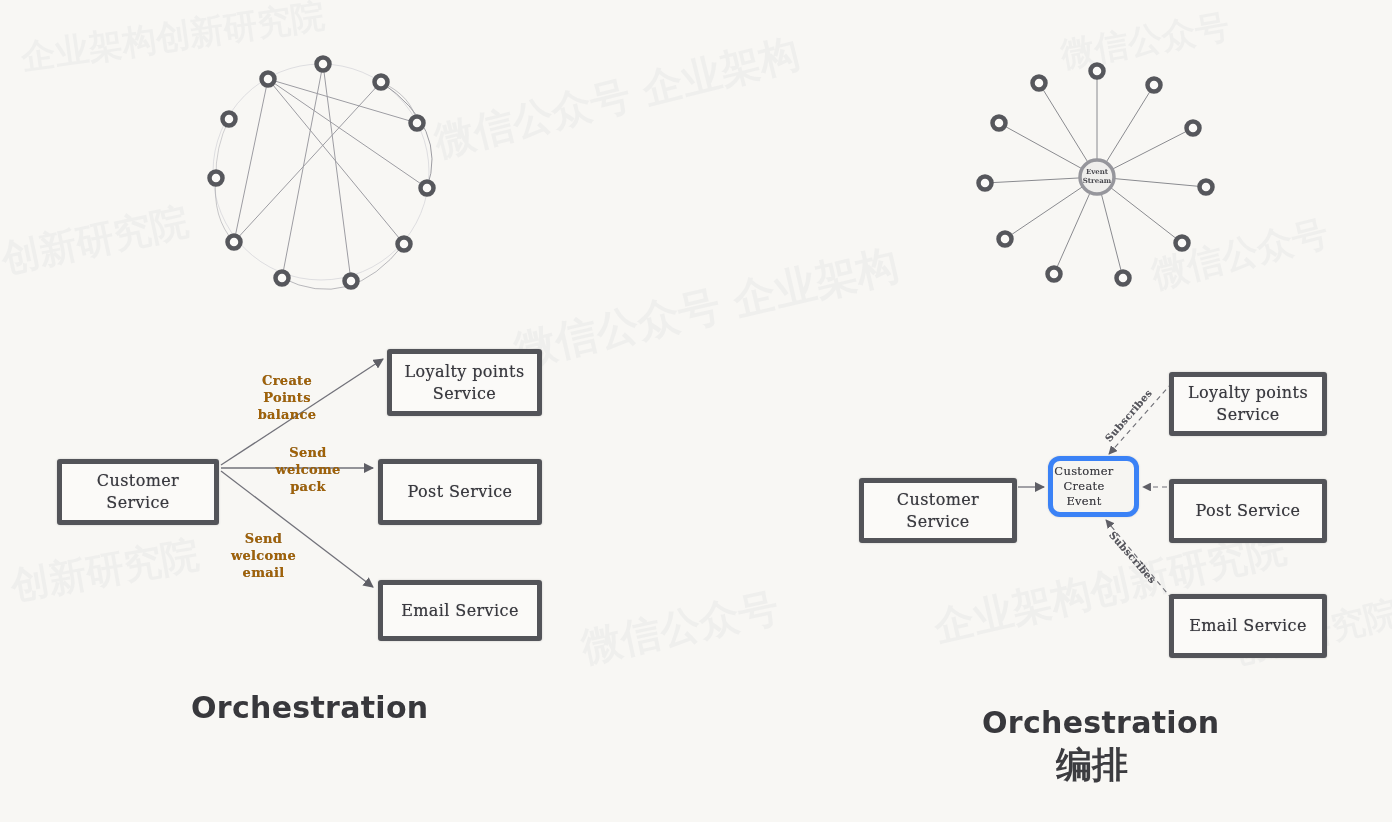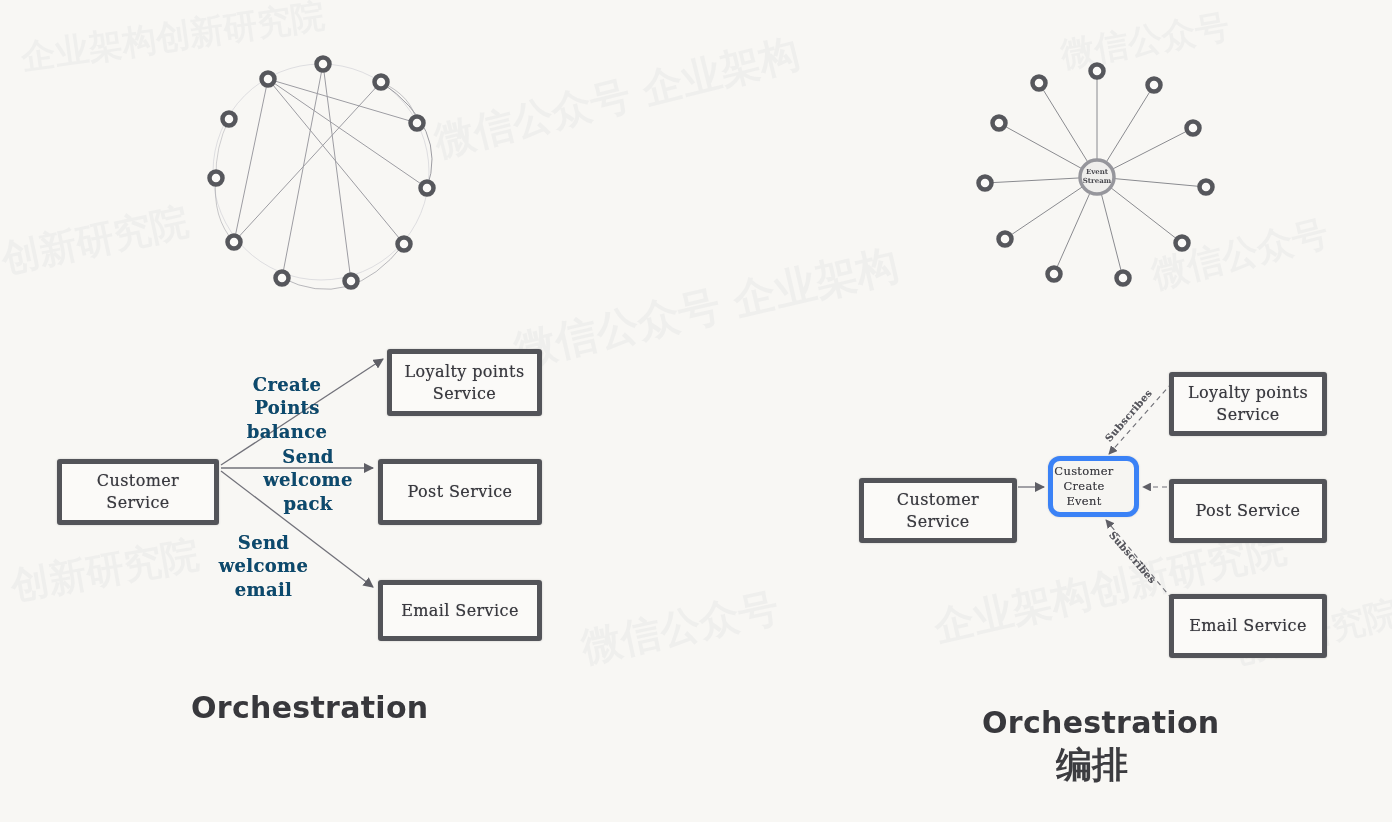--- a/index.html
+++ b/index.html
@@ -56,23 +56,23 @@
     box-shadow:0 0 2px rgba(60,60,60,.2);
   }
   .event-box .lbl{
     font-size:11.5px;line-height:1.3;letter-spacing:.3px;
     color:#3c3c42;max-width:62px;
     text-shadow:0 0 .6px rgba(40,40,45,.5);
   }
   
   .edge-label{
     position:absolute;z-index:3;
-    font-size:18px;font-weight:700;
+    font-size:13px;font-weight:700;
     line-height:1.3;text-align:center;
-    color:#0c4a6e;
+    color:#a16207;
     letter-spacing:.3px;
     text-shadow:0 0 .6px rgba(40,40,45,.5);
   }
   .sub-label{
     position:absolute;z-index:3;
     font-size:10px;font-weight:600;
     color:#55555c;
     letter-spacing:.4px;
     white-space:nowrap;
     text-shadow:0 0 .5px rgba(40,40,45,.4);

